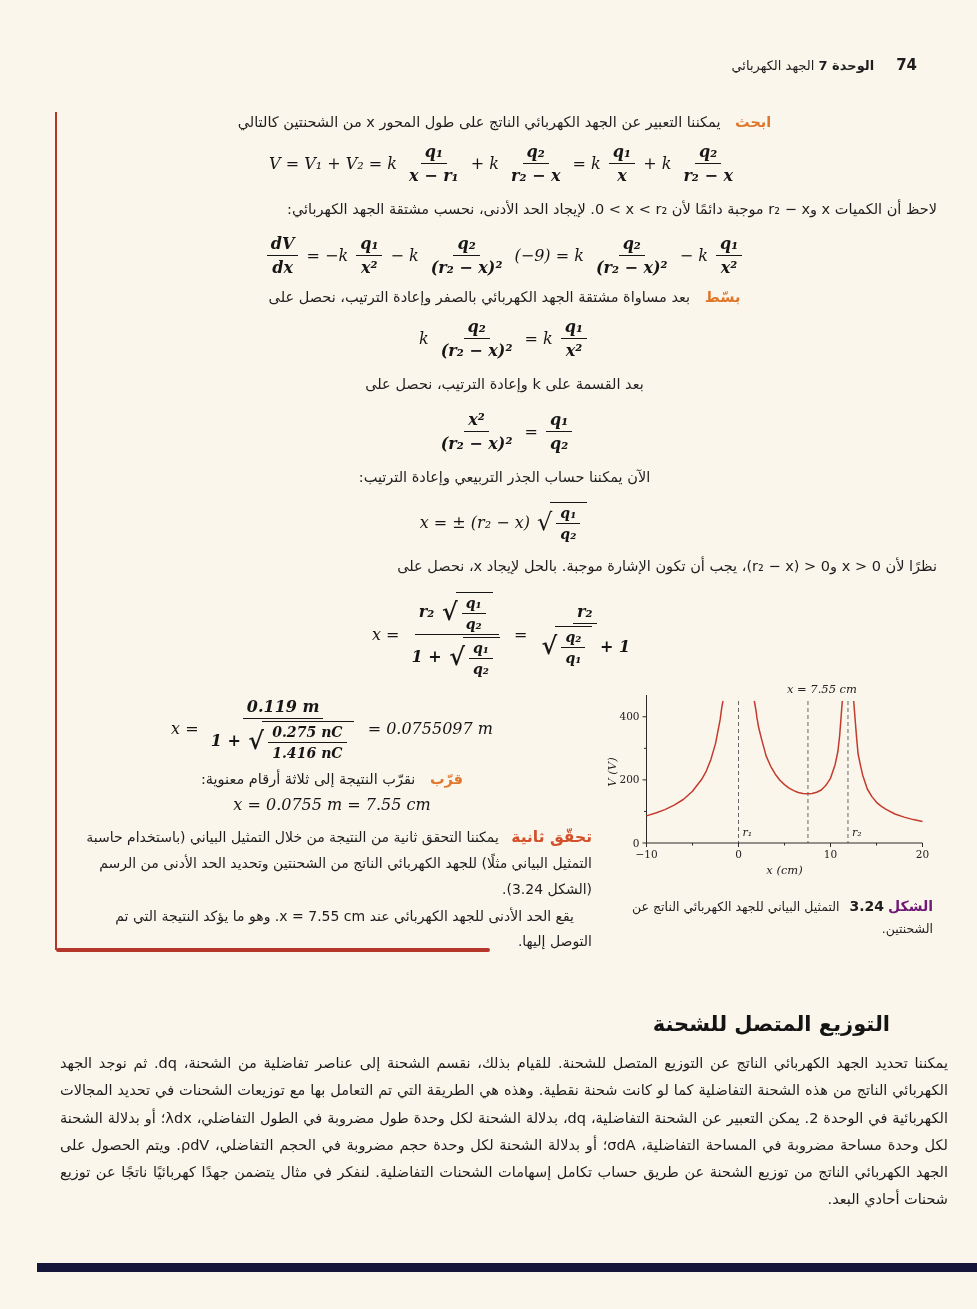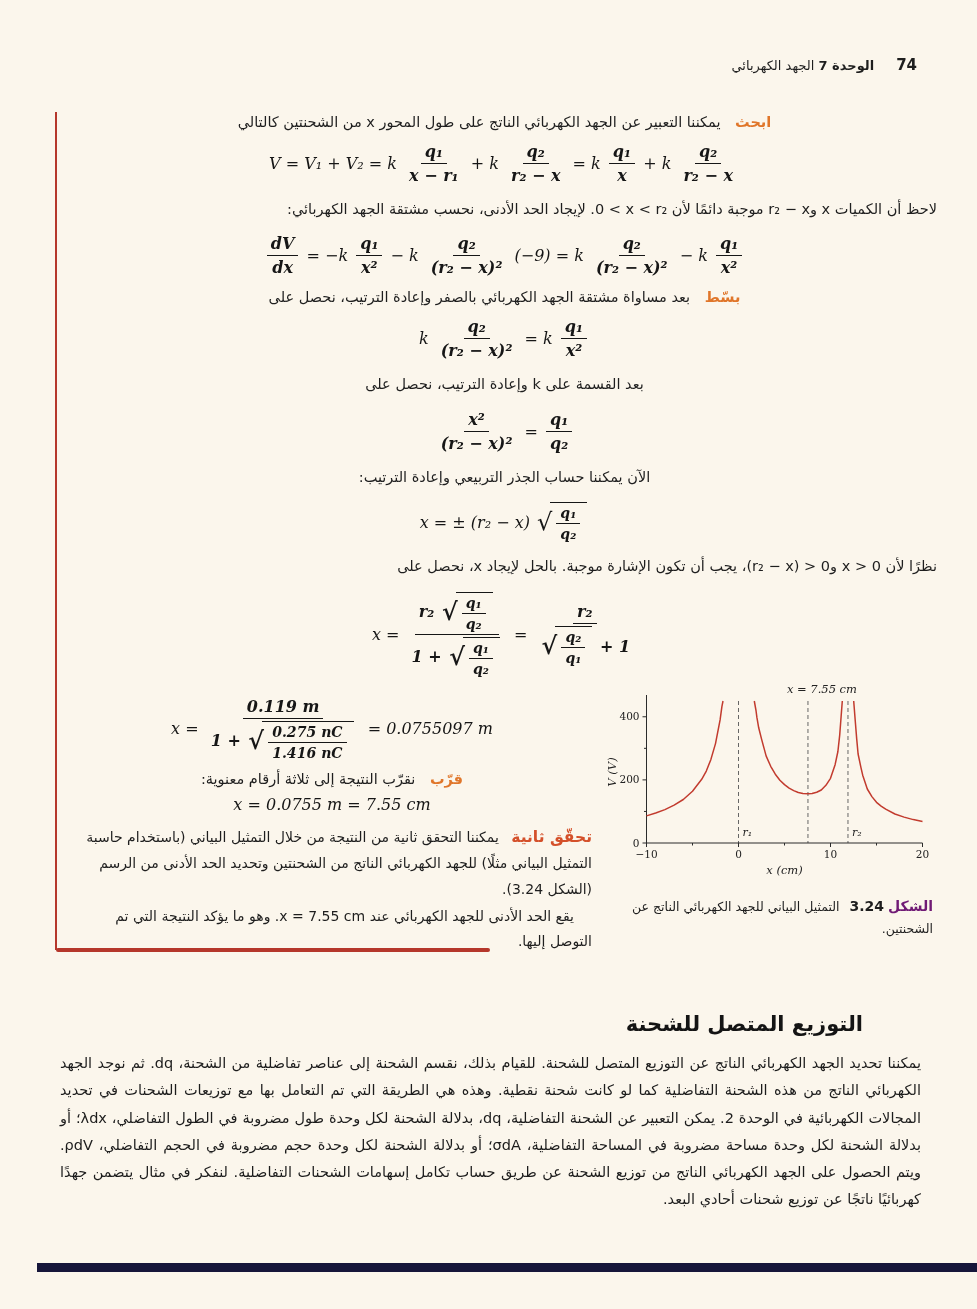--- a/index.html
+++ b/index.html
@@ -51,21 +51,21 @@
   
   .ax{stroke:#2b2b2b;stroke-width:1;}
   .gdash{stroke:#666;stroke-width:1;stroke-dasharray:4 3;}
   .curve{fill:none;stroke:#c23b2e;stroke-width:1.5;stroke-linejoin:round;}
   .tick{font:10.5px "DejaVu Serif",serif;fill:#222;}
   .glab{font:italic 11px "DejaVu Serif",serif;fill:#222;}
   .ann{font:italic 11.5px "DejaVu Serif",serif;fill:#222;}
   .alab{font:italic 11.5px "DejaVu Serif",serif;fill:#222;}
 
   
-  .section{position:absolute;top:1012px;left:60px;right:56px;direction:rtl;}
+  .section{position:absolute;top:1012px;left:60px;right:29px;direction:rtl;}
   .section-heading{font-size:21px;font-weight:bold;text-align:right;margin:0 58px 14px 0;color:#141414;}
   .section-para{font-size:14.5px;line-height:1.88;text-align:justify;color:#1c1c1c;}
 
   .bottom-bar{position:absolute;top:1263px;left:37px;width:940px;height:9px;background:#16163a;}
 </style>
 </head>
 <body>
 
 <div class="page">
 

